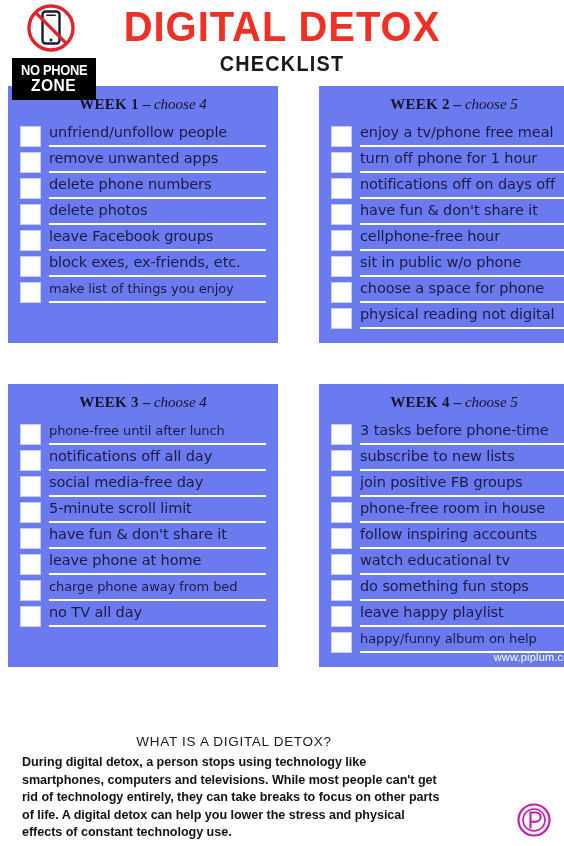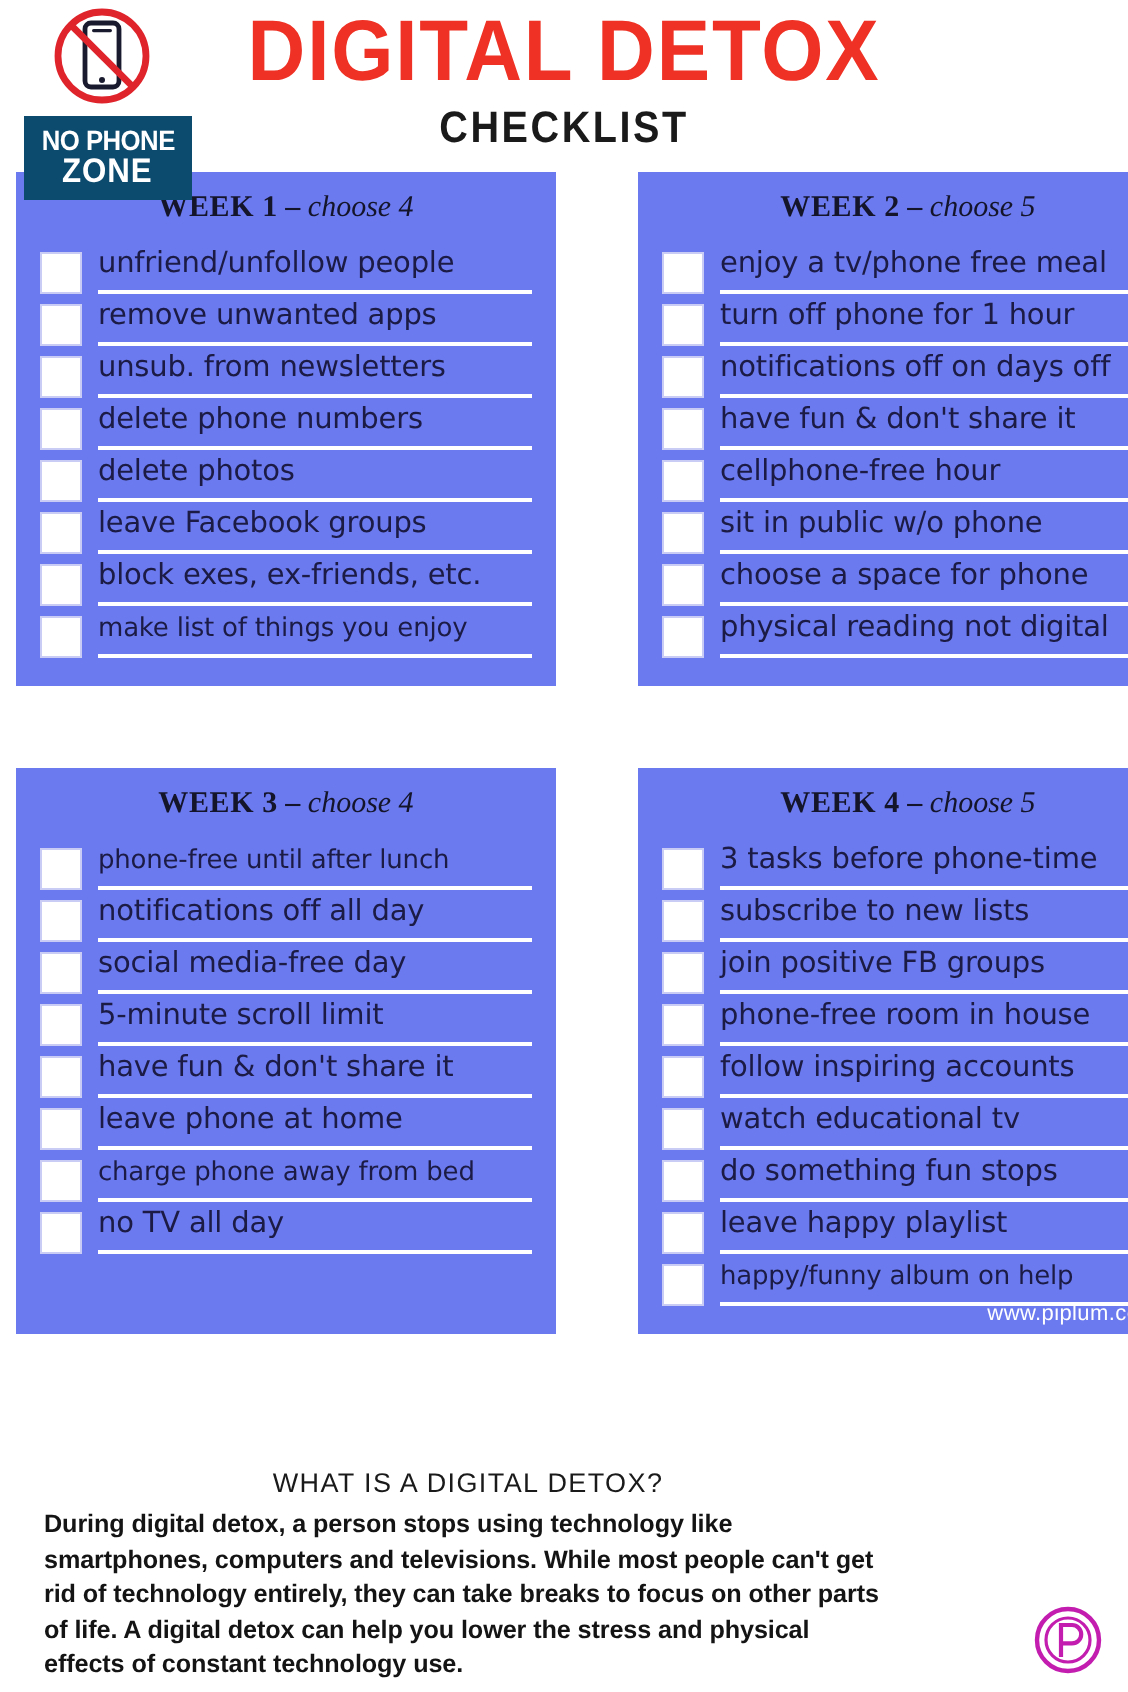--- a/index.html
+++ b/index.html
@@ -40,21 +40,21 @@
     top: 1px;
     width: 56px;
     height: 54px;
   }
   .zone-box {
     position: absolute;
     left: 6px;
     top: 56px;
     width: 84px;
     height: 42px;
-    background: #0c4a6e;
+    background: #000000;
     display: flex;
     flex-direction: column;
     align-items: center;
     justify-content: center;
     line-height: 0.98;
     overflow: hidden;
   }
   .zone-box .l1 {
     color: #ffffff;
     font-size: 14px;
@@ -254,24 +254,20 @@
       <div class="item-row">
           <span class="checkbox"></span>
           <span class="item-text-wrap"><span class="item-text">unfriend/unfollow people</span></span>
         </div>
       <div class="item-row">
           <span class="checkbox"></span>
           <span class="item-text-wrap"><span class="item-text">remove unwanted apps</span></span>
         </div>
       <div class="item-row">
           <span class="checkbox"></span>
-          <span class="item-text-wrap"><span class="item-text">unsub. from newsletters</span></span>
-        </div>
-      <div class="item-row">
-          <span class="checkbox"></span>
           <span class="item-text-wrap"><span class="item-text">delete phone numbers</span></span>
         </div>
       <div class="item-row">
           <span class="checkbox"></span>
           <span class="item-text-wrap"><span class="item-text">delete photos</span></span>
         </div>
       <div class="item-row">
           <span class="checkbox"></span>
           <span class="item-text-wrap"><span class="item-text">leave Facebook groups</span></span>
         </div>

